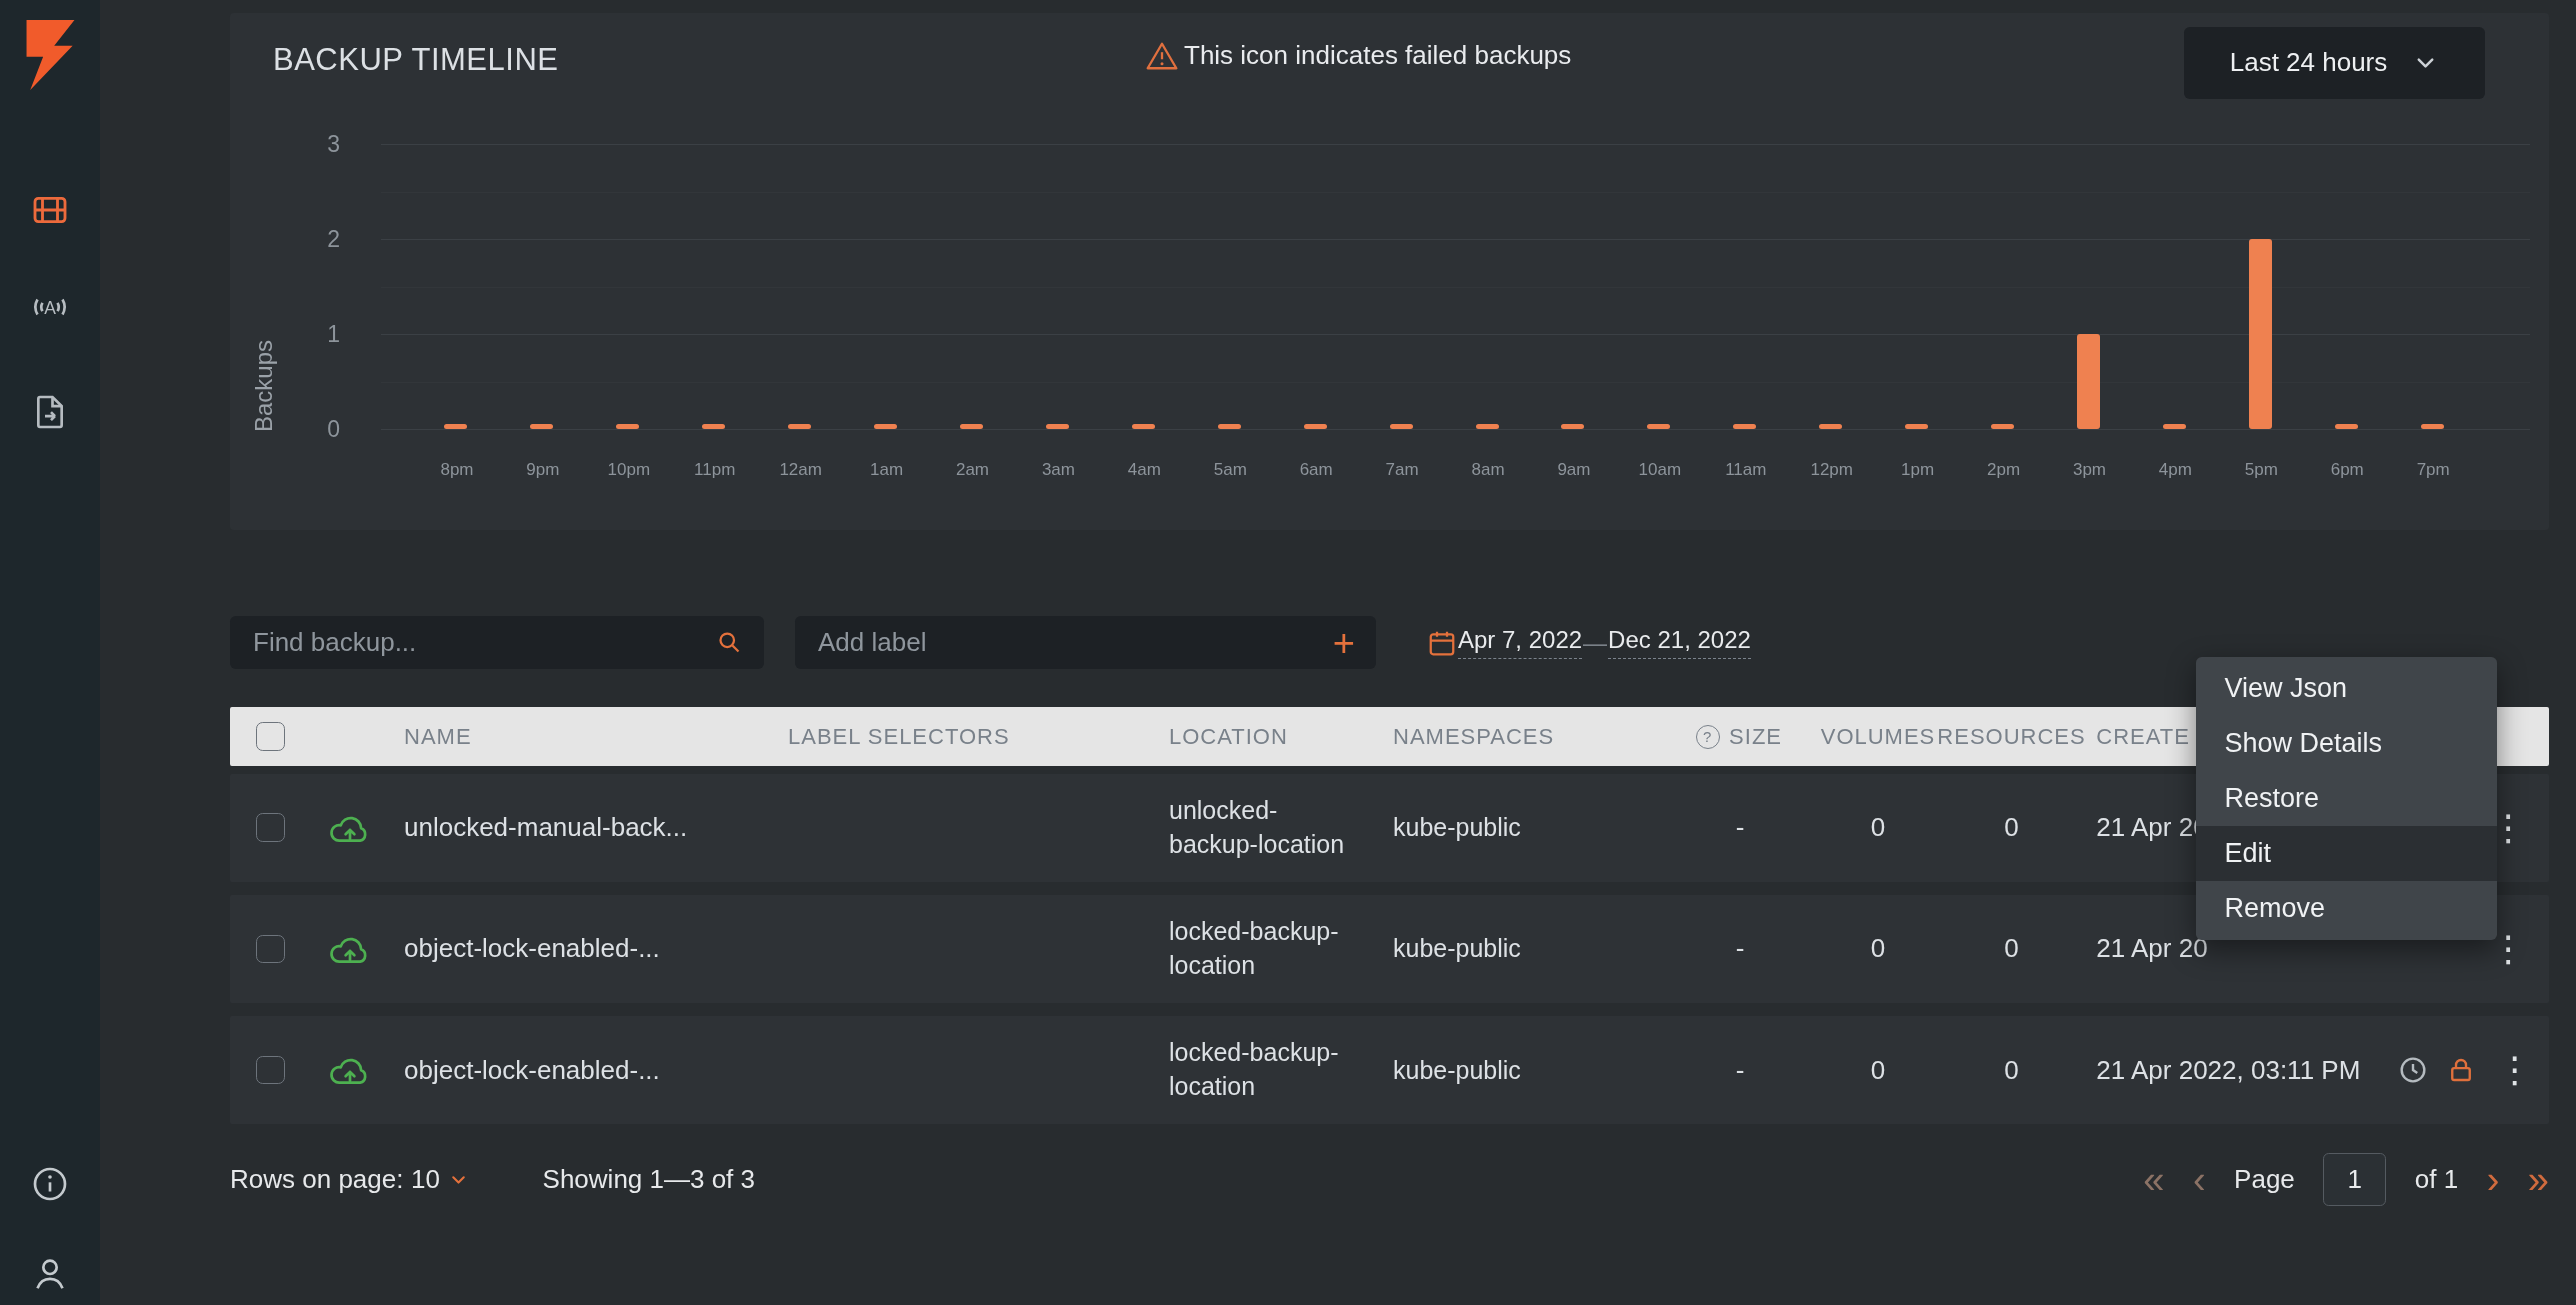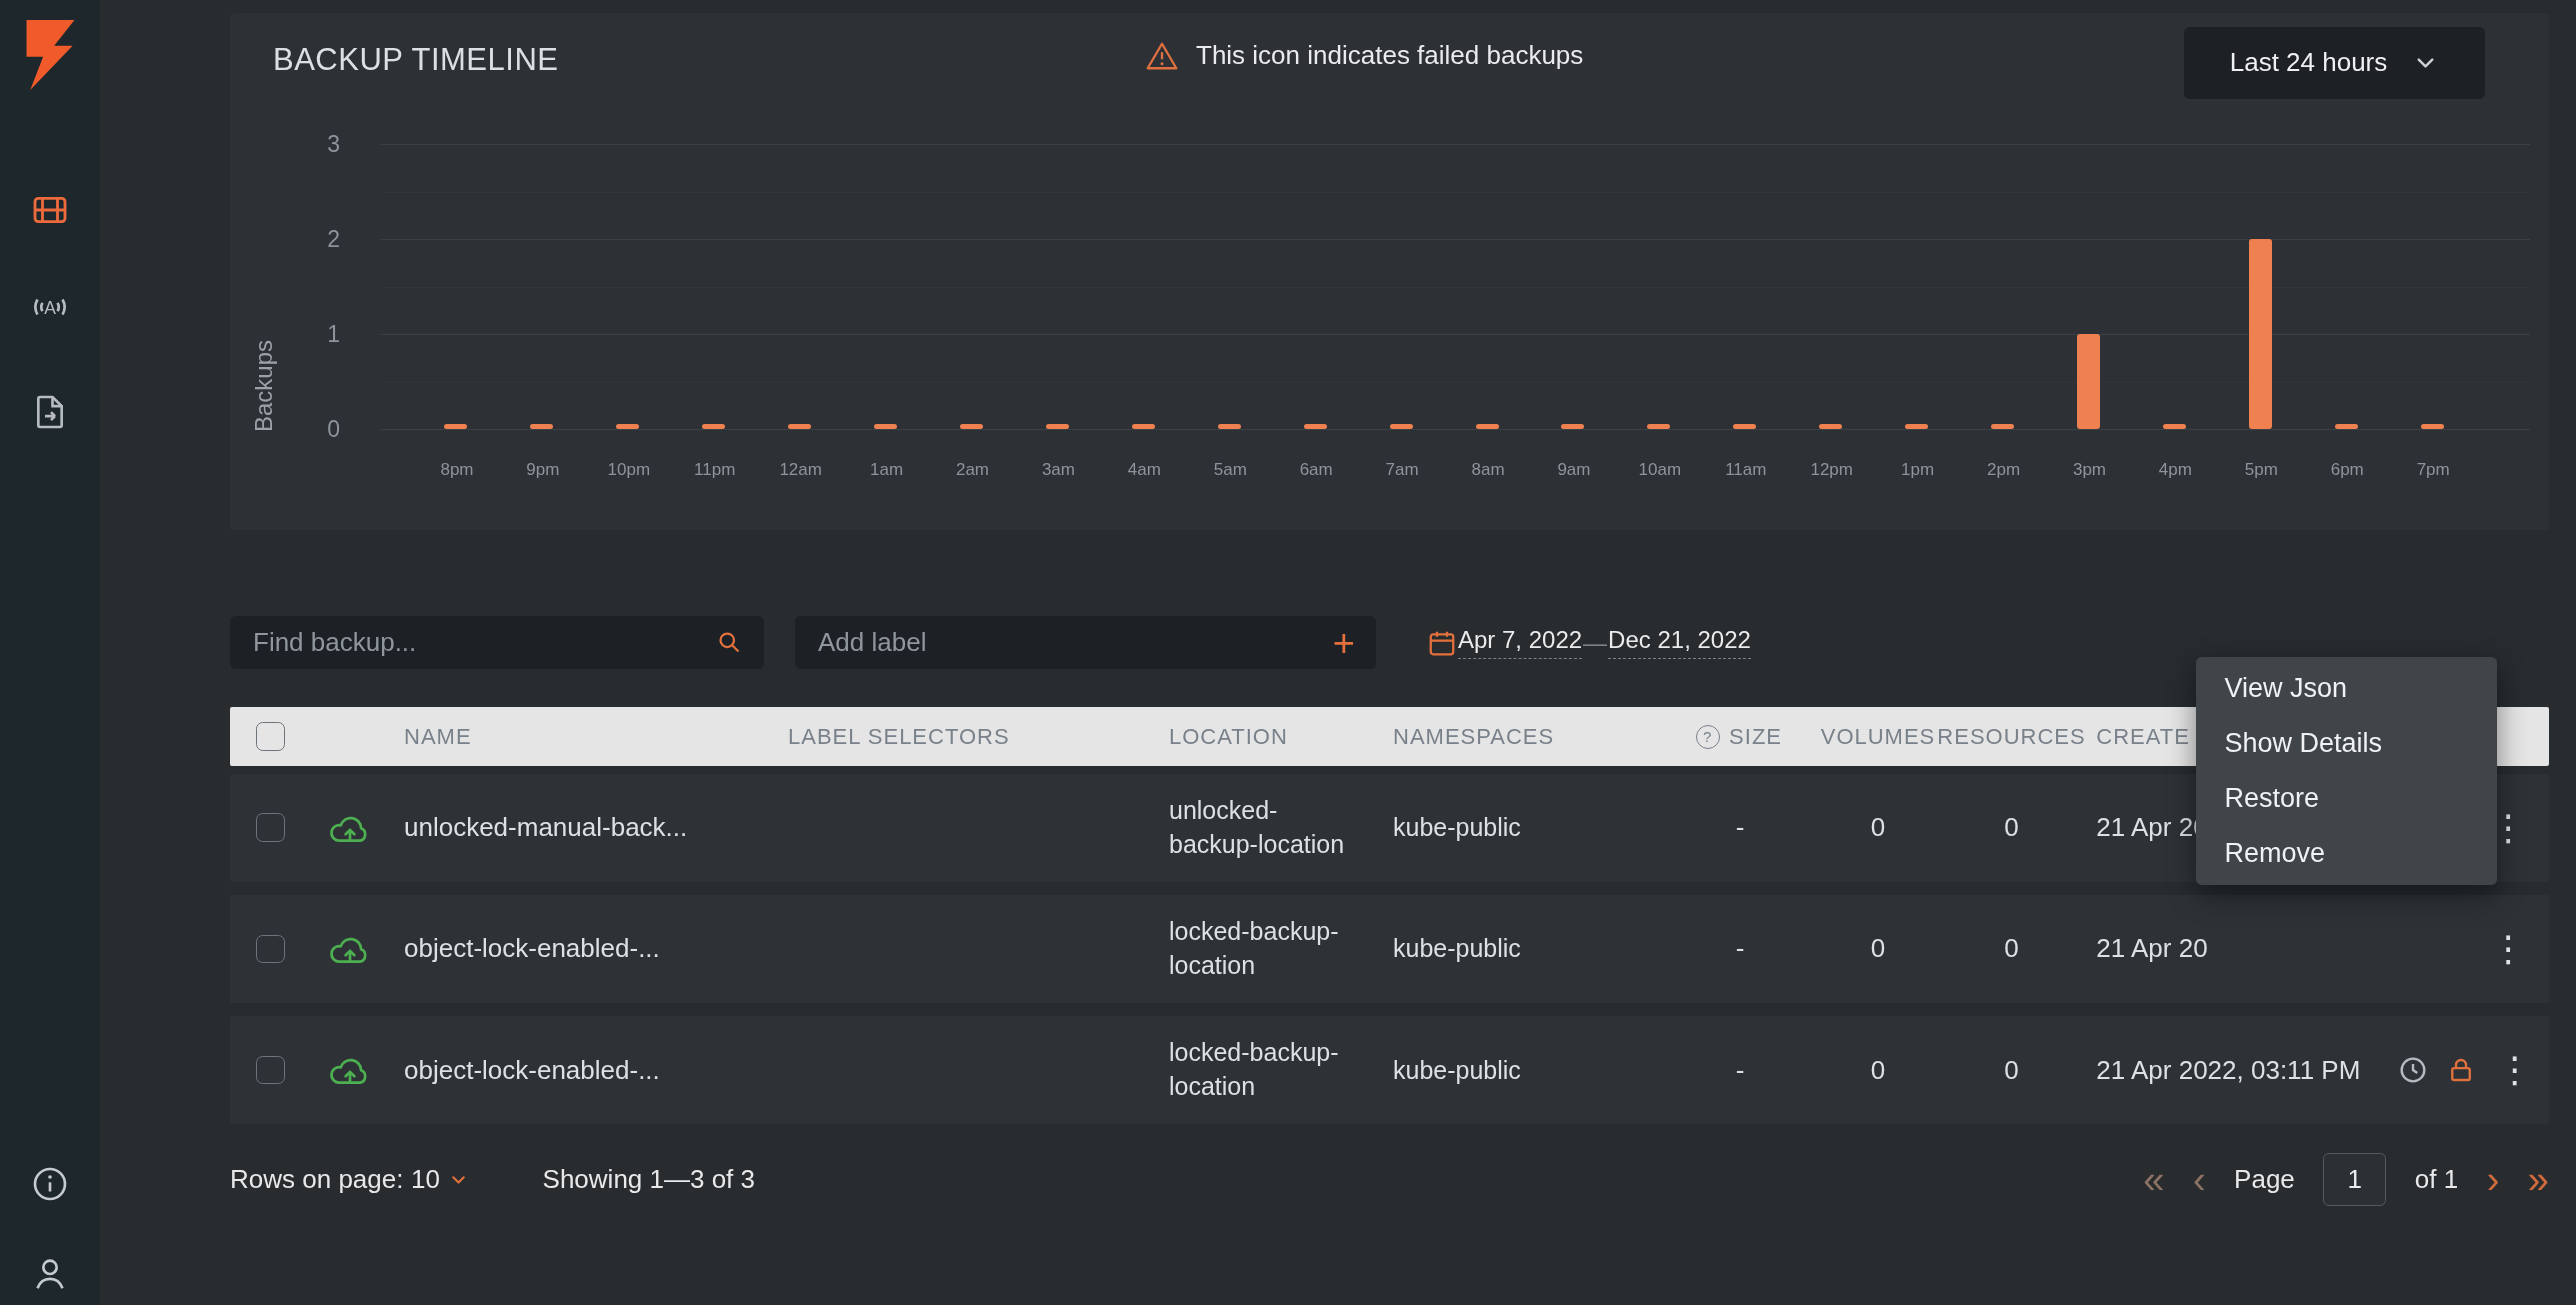--- a/index.html
+++ b/index.html
@@ -15,21 +15,21 @@
     display:flex;flex-direction:column;align-items:center;z-index:5}
   .logo{margin-top:15px;width:59px;height:80px;cursor:pointer}
   .nav-icon{width:44px;height:44px;display:flex;align-items:center;justify-content:center;cursor:pointer}
   .ni-1{margin-top:93px}.ni-2{margin-top:53px}.ni-3{margin-top:61px}
   .side-spacer{flex:1}
   .ni-info{margin-bottom:46px}.ni-user{margin-bottom:9.5px}
 
   
   .panel{position:absolute;left:230px;top:13.3px;width:2319px;height:517px;background:#2d3135;border-radius:3.8px}
   .panel-title{position:absolute;left:43px;top:28.5px;font-size:31px;letter-spacing:0.5px;color:#dce0e4}
-  .notice{position:absolute;left:915px;top:27px;display:flex;align-items:center;gap:17px}
+  .notice{position:absolute;left:915px;top:27px;display:flex;align-items:center;gap:5px}
   .notice-text{font-size:26px;color:#e9ebee}
   .range-btn{position:absolute;top:13.3px;right:64px;width:301px;height:72px;background:#1d2125;border-radius:5.7px;
     display:flex;align-items:center;justify-content:center;gap:25px;cursor:pointer}
   .range-label{font-size:26px;color:#eef0f2}
 
   .plot{position:absolute;left:151px;top:131px;width:2149px;height:285px}
   .gridline{position:absolute;left:0;right:0;height:1px;background:#3b4045}
   .gridline.minor{background:#32363a}
   .bars{position:absolute;left:32px;top:0;width:2062px;height:285px;display:flex;align-items:flex-end}
   .bar-col{flex:1;display:flex;justify-content:center;align-items:flex-end;height:100%}
@@ -443,20 +443,21 @@
       <span class="kebab">⋮</span>
     </div>
   </div>
     </div>
 </div>
 
 <div class="menu">
     <div class="menu-item">View Json</div>
     <div class="menu-item">Show Details</div>
     <div class="menu-item">Restore</div>
+    <div class="menu-item active">Edit</div>
     <div class="menu-item">Remove</div>
   </div>
 
 <div class="footer">
   <div class="rows-on-page">
     <span>Rows on page:</span>
     <span>10</span>
     <svg width="21" height="21" viewBox="0 0 24 24" fill="none" stroke="#e4713c" stroke-width="2.4" stroke-linecap="round" stroke-linejoin="round">
       <path d="M6 9.5l6 6 6-6"></path>
     </svg>

